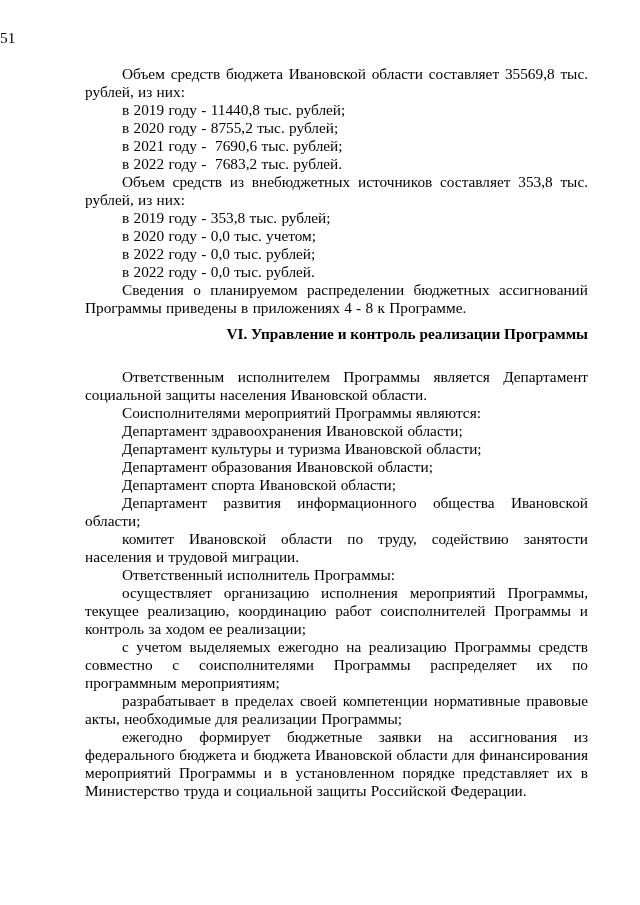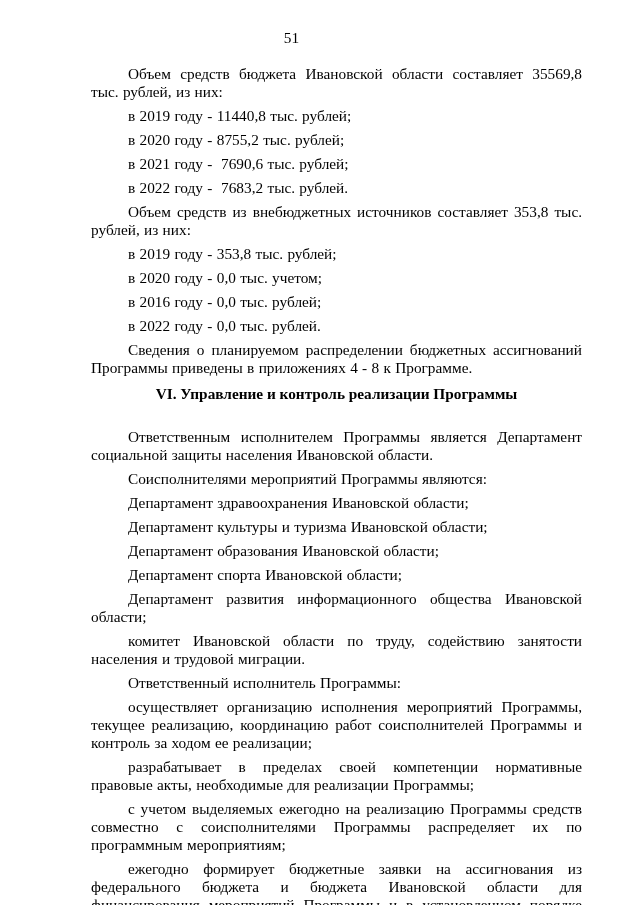--- a/index.html
+++ b/index.html
@@ -11,45 +11,45 @@
     position: relative;
     width: 640px;
     height: 905px;
     background: #ffffff;
     overflow: hidden;
     font-family: "Liberation Serif", "DejaVu Serif", serif;
     color: #000000;
   }
   .page-number {
     margin: 29px 57px 0 0;
-    text-align: center;
+    text-align: left;
     font-size: 15.3px;
     line-height: 18px;
   }
   .section {
     width: 503px;
     margin-left: 85px;
   }
   .section-budget {
     margin-top: 18px;
   }
   .para {
-    margin: 6px;
+    margin: 0;
     padding: 0;
     text-indent: 37px;
     text-align: justify;
     font-size: 15.3px;
     line-height: 18px;
     word-spacing: 0.5px;
     font-family: Liberation Serif, serif;
   }
   .heading {
     width: 503px;
     margin: 8px 0 25px 85px;
-    text-align: center;
+    text-align: right;
     font-weight: bold;
     font-size: 15.3px;
     line-height: 18px;
   }
 </style>
 </head>
 <body>
 
 <div class="page">
 
@@ -58,37 +58,37 @@
   <div class="section section-budget">
 
   <p class="para">Объем средств бюджета Ивановской области составляет 35569,8 тыс. рублей, из них:</p>
       <p class="para">в 2019 году - 11440,8 тыс. рублей;</p>
       <p class="para">в 2020 году - 8755,2 тыс. рублей;</p>
       <p class="para">в 2021 году - &nbsp;7690,6 тыс. рублей;</p>
       <p class="para">в 2022 году - &nbsp;7683,2 тыс. рублей.</p>
       <p class="para">Объем средств из внебюджетных источников составляет 353,8 тыс. рублей, из них:</p>
       <p class="para">в 2019 году - 353,8 тыс. рублей;</p>
       <p class="para">в 2020 году - 0,0 тыс. учетом;</p>
-      <p class="para">в 2016 году - 0,0 тыс. рублей;</p>
+      <p class="para">в 2022 году - 0,0 тыс. рублей;</p>
       <p class="para">в 2022 году - 0,0 тыс. рублей.</p>
       <p class="para">Сведения о планируемом распределении бюджетных ассигнований Программы приведены в приложениях 4 - 8 к Программе.</p>
     </div>
 
   <h2 class="heading">VI. Управление и контроль реализации Программы</h2>
 
   <div class="section section-management">
 
   <p class="para">Ответственным исполнителем Программы является Департамент социальной защиты населения Ивановской области.</p>
       <p class="para">Соисполнителями мероприятий Программы являются:</p>
       <p class="para">Департамент здравоохранения Ивановской области;</p>
       <p class="para">Департамент культуры и туризма Ивановской области;</p>
       <p class="para">Департамент образования Ивановской области;</p>
       <p class="para">Департамент спорта Ивановской области;</p>
       <p class="para">Департамент развития информационного общества Ивановской области;</p>
       <p class="para">комитет Ивановской области по труду, содействию занятости населения и трудовой миграции.</p>
       <p class="para">Ответственный исполнитель Программы:</p>
       <p class="para">осуществляет организацию исполнения мероприятий Программы, текущее реализацию, координацию работ соисполнителей Программы и контроль за ходом ее реализации;</p>
+      <p class="para">с учетом выделяемых ежегодно на реализацию Программы средств совместно с соисполнителями Программы распределяет их по программным мероприятиям;</p>
       <p class="para">разрабатывает в пределах своей компетенции нормативные правовые акты, необходимые для реализации Программы;</p>
-      <p class="para">с учетом выделяемых ежегодно на реализацию Программы средств совместно с соисполнителями Программы распределяет их по программным мероприятиям;</p>
       <p class="para">ежегодно формирует бюджетные заявки на ассигнования из федерального бюджета и бюджета Ивановской области для финансирования мероприятий Программы и в установленном порядке представляет их в Министерство труда и социальной защиты Российской Федерации.</p>
     </div>
 
 </div>
 
 </body></html>

